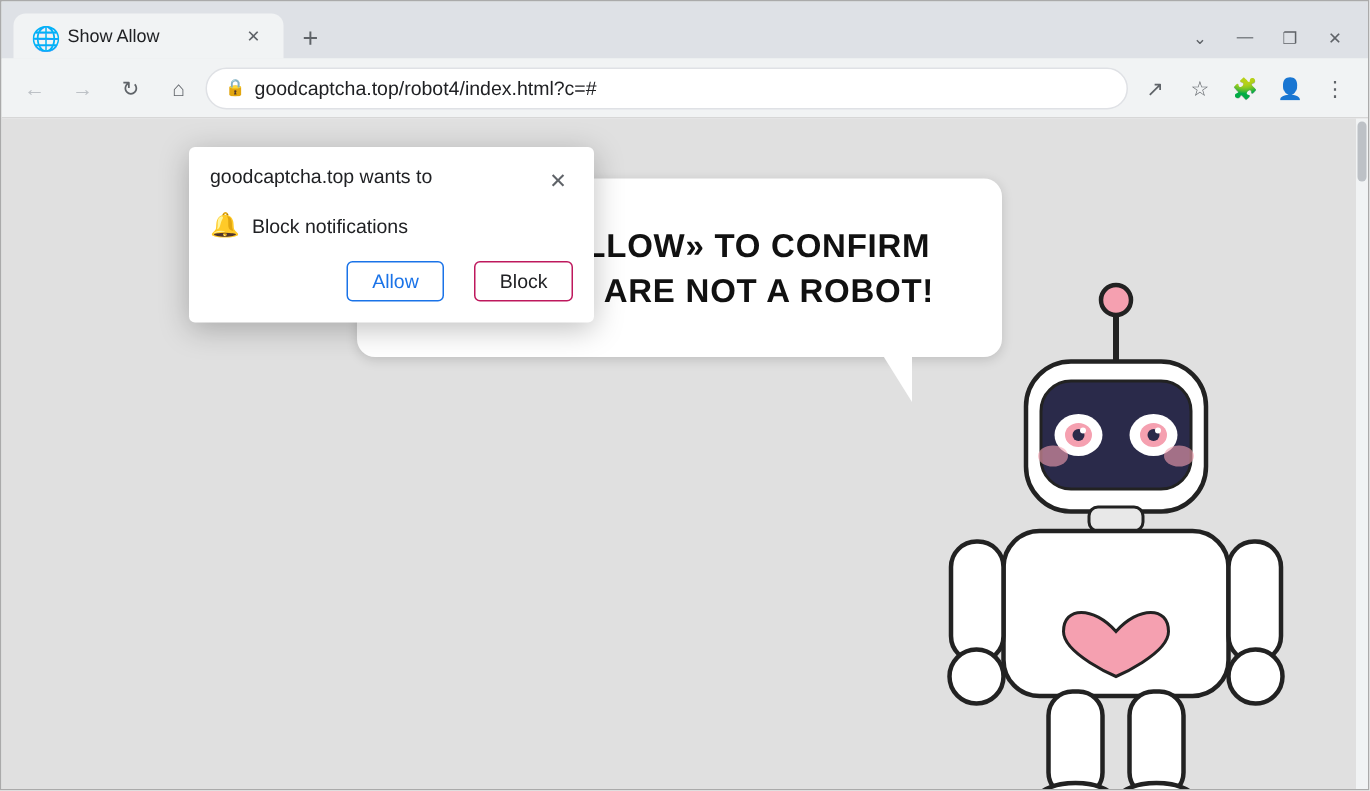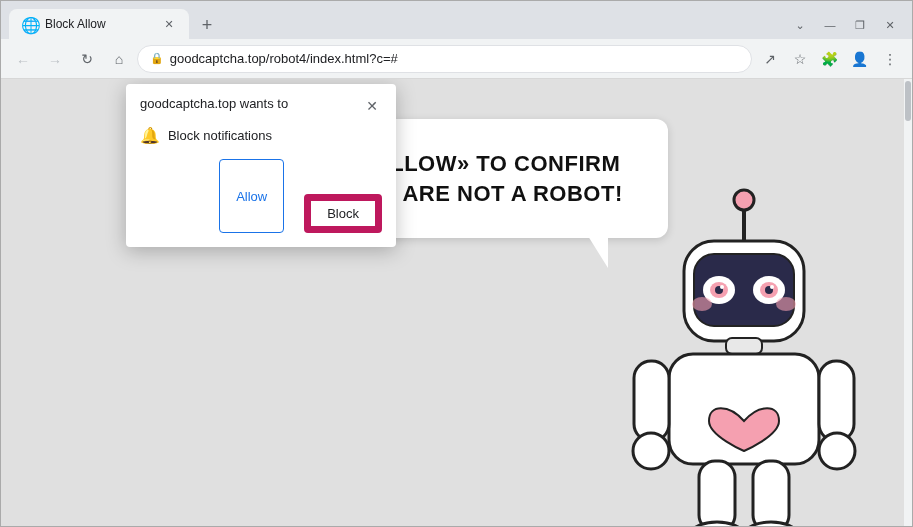--- a/index.html
+++ b/index.html
@@ -208,21 +208,21 @@
       font-weight: 700;
       color: #111;
       text-transform: uppercase;
       letter-spacing: 0.5px;
       line-height: 1.35;
     }
 
     
     .notif-popup {
       position: absolute;
-      top: 5px;
+      top: 19px;
       left: 125px;
       background: #fff;
       border-radius: 4px;
       box-shadow: 0 4px 20px rgba(0,0,0,0.25);
       width: 270px;
       z-index: 100;
       padding: 12px 14px 14px;
     }
     .notif-header {
       display: flex;
@@ -269,28 +269,27 @@
       border: 1px solid #1a73e8;
       border-radius: 4px;
       background: #fff;
       color: #1a73e8;
       font-size: 13px;
       cursor: pointer;
       font-weight: 500;
     }
     .btn-block {
       padding: 5px 16px;
-      border: 7px solid #be185d;
+      border: 1px solid #be185d;
       border-radius: 4px;
       background: #fff;
       color: #202124;
       font-size: 13px;
       cursor: pointer;
       font-weight: 500;
-      margin-top: 35px;
     }
 
     
     .robot-container {
       position: absolute;
       right: 30px;
       bottom: 0;
       width: 260px;
       height: 340px;
     }
@@ -298,21 +297,21 @@
     
   </style>
 </head>
 <body>
 
 <div class="browser-frame">
 
   <div class="tab-bar">
     <div class="tab-item">
       <span class="tab-favicon">🌐</span>
-      <span class="tab-title">Block Allow</span>
+      <span class="tab-title">Show Allow</span>
       <span class="tab-close">✕</span>
     </div>
     <div class="tab-new">+</div>
     <div class="window-controls">
       <div class="win-btn">⌄</div>
       <div class="win-btn">—</div>
       <div class="win-btn">❐</div>
       <div class="win-btn win-close">✕</div>
     </div>
   </div>

